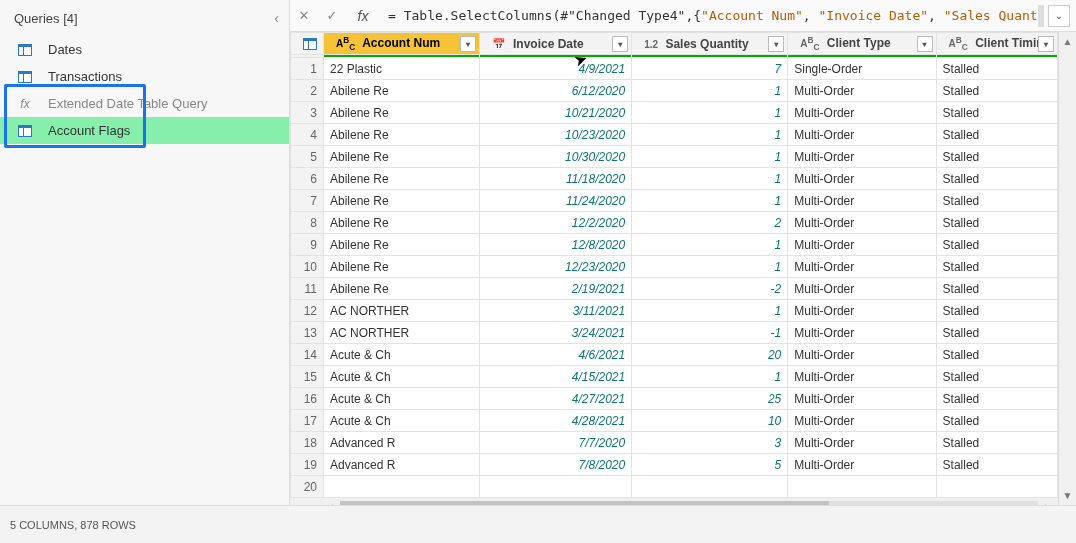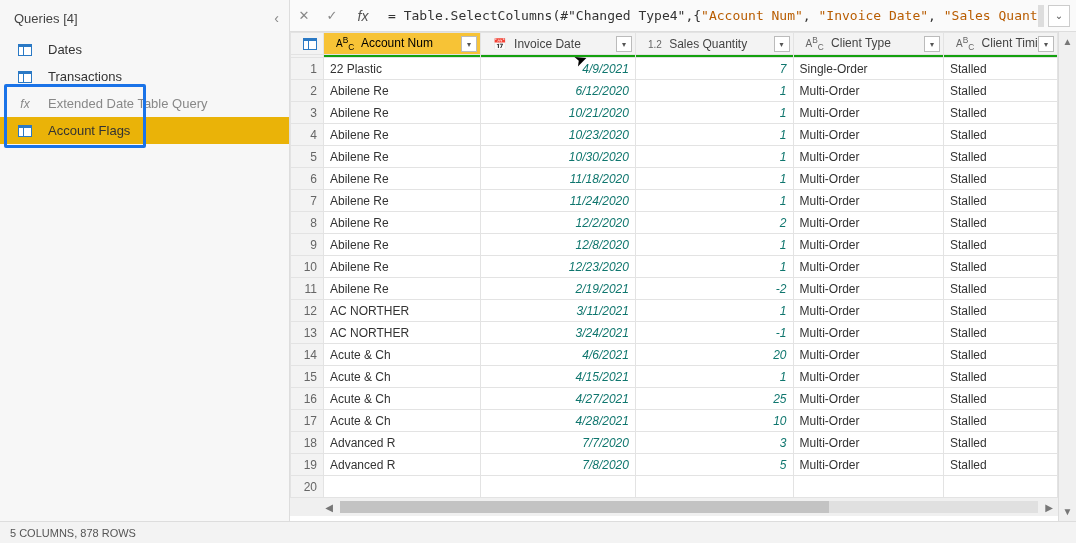--- a/index.html
+++ b/index.html
@@ -40,21 +40,21 @@
   .query-item {
     display: flex;
     align-items: center;
     padding: 6px 8px 6px 18px;
     gap: 16px;
     cursor: pointer;
     font-size: 13px;
     color: #333;
   }
   .query-item.selected {
-    background: #eab308;
+    background: #86efac;
   }
   .table-icon {
     width: 14px; height: 12px;
     border: 1px solid #2a79c5;
     border-top: 3px solid #2a79c5;
     background: #fff;
     position: relative;
   }
   .table-icon::after {
     content:"";
@@ -106,21 +106,21 @@
   .fb-text .str { color: #b85c00; }
   .fb-dd {
     width: 22px;height:22px;border:1px solid #ccc;background:#fff;
     display:flex;align-items:center;justify-content:center;margin-right:6px;
     cursor:pointer;font-size:10px;color:#555;
   }
   
   .table-wrap { flex:1; overflow: hidden; position: relative; display:flex;}
   table { border-collapse: collapse; width: auto; table-layout: fixed;}
   th, td { border: 1px solid #e3e3e3; height: 22px; padding: 0 6px; font-size: 12px; white-space: nowrap;}
-  th { background: #f3f3f3; text-align: left; font-weight: normal; color:#444; position: relative; padding-left: 12px;}
+  th { background: #f3f3f3; text-align: left; font-weight: bold; color:#444; position: relative; padding-left: 12px;}
   th.sel { background: #f7c336; color:#000;}
   .type-icon { font-size:10px; color:#666; margin-right:4px;}
   .type-icon.sel { color:#000;}
   .filter-btn {
     position:absolute; right:3px; top:3px;
     width:16px;height:16px;border:1px solid #bbb;background:#fff;
     display:flex;align-items:center;justify-content:center;font-size:8px;color:#555;cursor:pointer;
   }
   .rownum { text-align: right; color:#666; background:#f3f3f3; width: 28px; padding-right:6px;}
   td.num { text-align:right; font-style: italic; color:#0f766e;}
@@ -133,21 +133,21 @@
   }
   .scroll-v .arrow{font-size:10px;color:#777;cursor:pointer;}
   .scroll-h {
     height:18px;background:#f0f0f0;display:flex;align-items:center;
   }
   .scroll-h .track{flex:1;height:12px;background:#e0e0e0;position:relative;margin:0 2px;}
   .scroll-h .thumb{position:absolute;left:0;top:0;height:100%;width:70%;background:#c3c3c3;}
   .scroll-h .arrow{width:18px;text-align:center;font-size:10px;color:#777;cursor:pointer;}
   
   .status {
-    height: 22px;
+    height: 38px;
     border-top: 1px solid #ddd;
     background:#f3f3f3;
     display:flex;align-items:center;
     padding: 0 10px;
     gap: 22px;
     font-size:11px;color:#555;
   }
   .cursor-icon {
     position:absolute;
     left: 574px; top: 50px;

